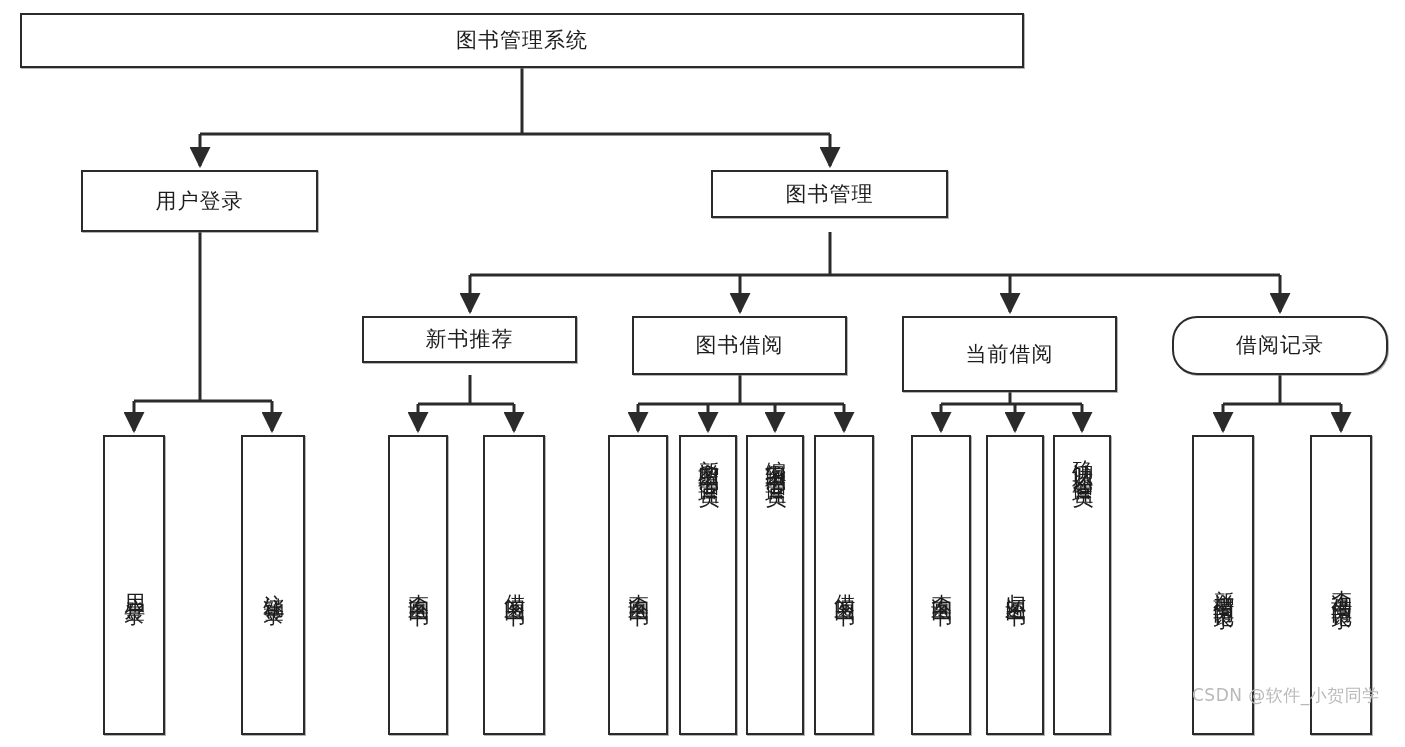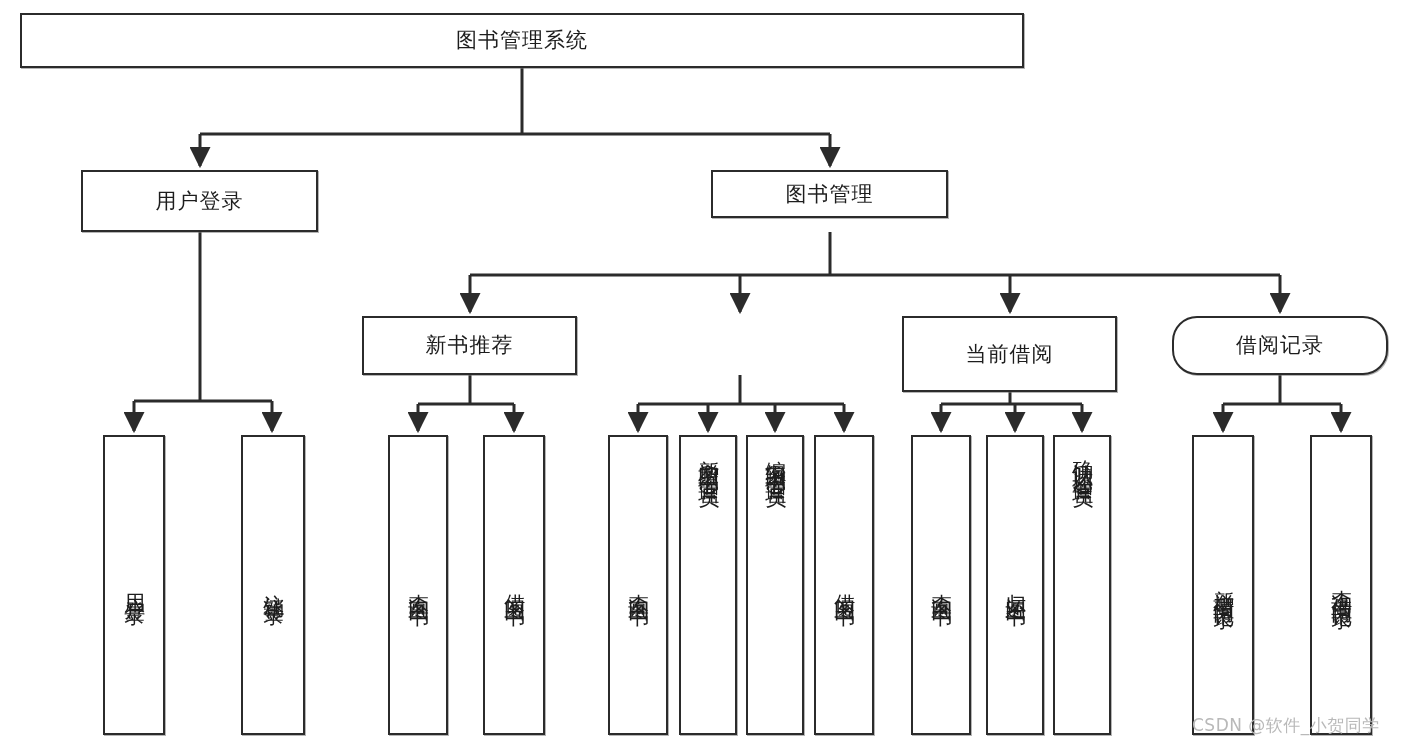--- a/index.html
+++ b/index.html
@@ -129,22 +129,25 @@
     <span class="label">图书管理系统</span>
   </div>
 
   <div class="node" id="l2-0" style="left: 81px; top: 170px; width: 237px; height: 62px;">
     <span class="label">用户登录</span>
   </div>
   <div class="node" id="l2-1" style="left: 711px; top: 170px; width: 237px; height: 48px;">
     <span class="label">图书管理</span>
   </div>
 
-  <div class="node" id="l3-0" style="left: 362px; top: 316px; width: 215px; height: 59px;">
+  <div class="node" id="l3-0" style="left: 362px; top: 316px; width: 215px; height: 47px;">
     <span class="label">新书推荐</span>
+  </div>
+  <div class="node" id="l3-1" style="left: 632px; top: 316px; width: 215px; height: 59px;">
+    <span class="label">图书借阅</span>
   </div>
   <div class="node" id="l3-2" style="left: 902px; top: 316px; width: 215px; height: 76px;">
     <span class="label">当前借阅</span>
   </div>
   <div class="node" id="l3-3" style="left: 1172px; top: 316px; width: 216px; height: 59px; border-radius: 25px;">
     <span class="label">借阅记录</span>
   </div>
 
   <div class="node leaf align-center" id="lf-0" style="left: 103px; top: 435px; width: 62px; height: 300px;">
     <span class="label">用户登录</span>
@@ -179,14 +182,14 @@
   <div class="node leaf align-top" id="lf-10" style="left: 1053px; top: 435px; width: 58px; height: 300px;">
     <span class="label">确认归还（管理员）</span>
   </div>
   <div class="node leaf align-center" id="lf-11" style="left: 1192px; top: 435px; width: 62px; height: 300px;">
     <span class="label">新增借阅记录</span>
   </div>
   <div class="node leaf align-center" id="lf-12" style="left: 1310px; top: 435px; width: 62px; height: 300px;">
     <span class="label">查询借阅记录</span>
   </div>
 
-  <div class="watermark" id="watermark" style="left: 1192px; top: 714px;">CSDN @软件_小贺同学</div>
+  <div class="watermark" id="watermark" style="left: 1192px; top: 684px;">CSDN @软件_小贺同学</div>
 </div>
 
 </body></html>

